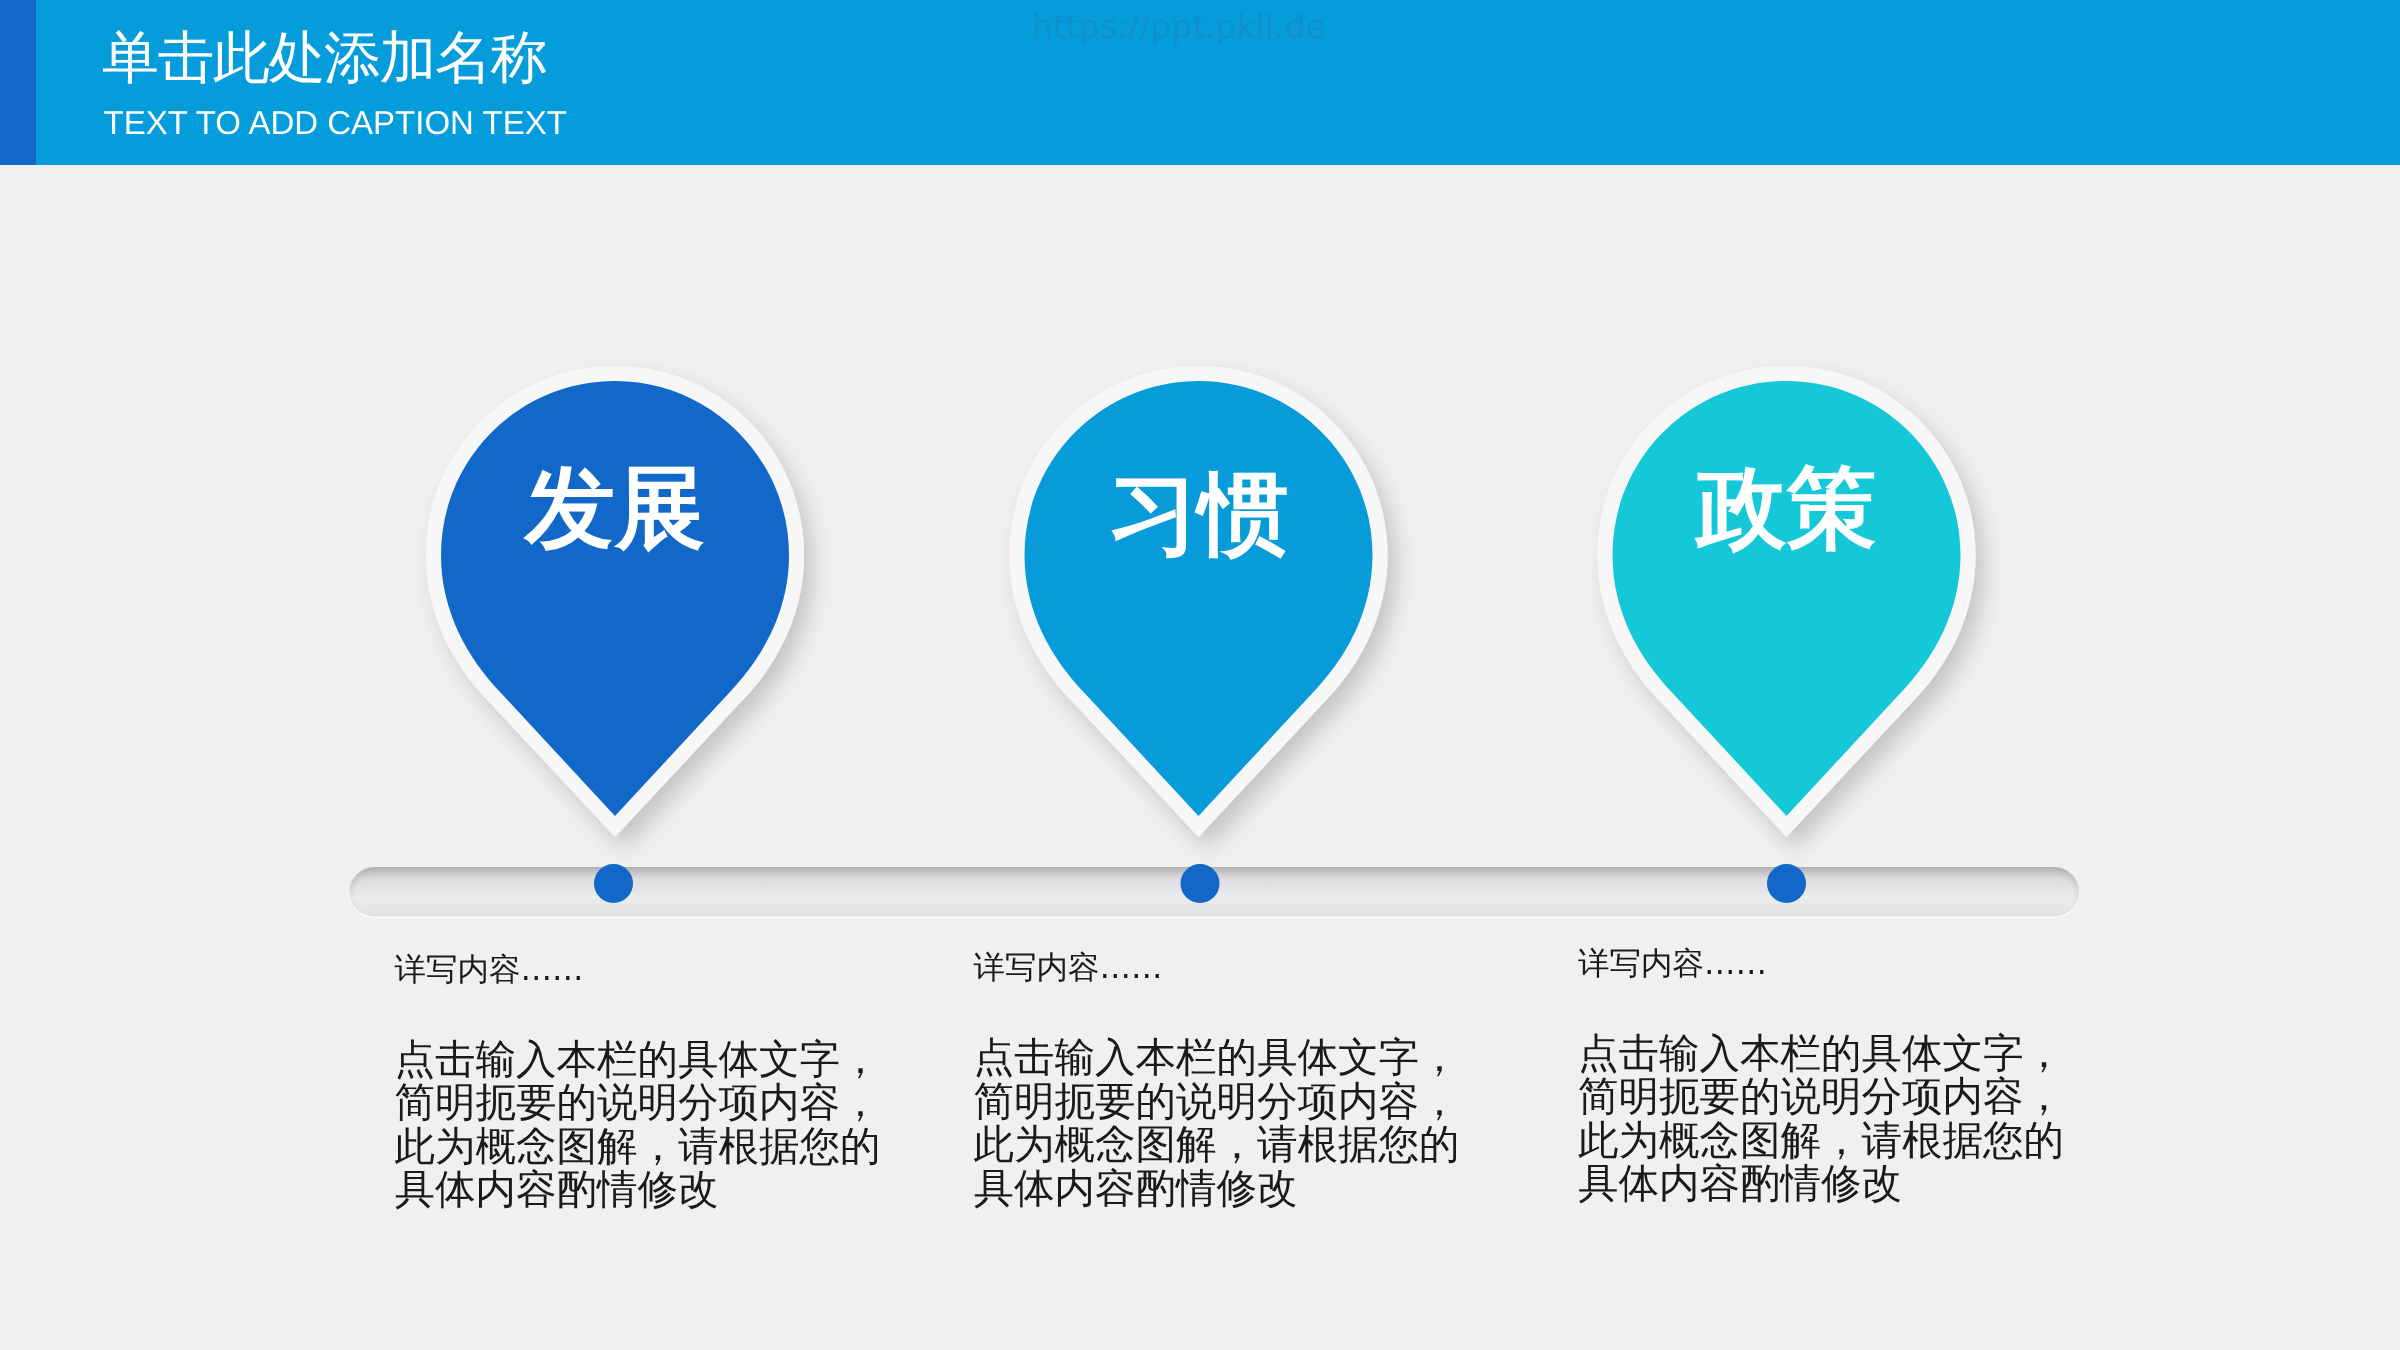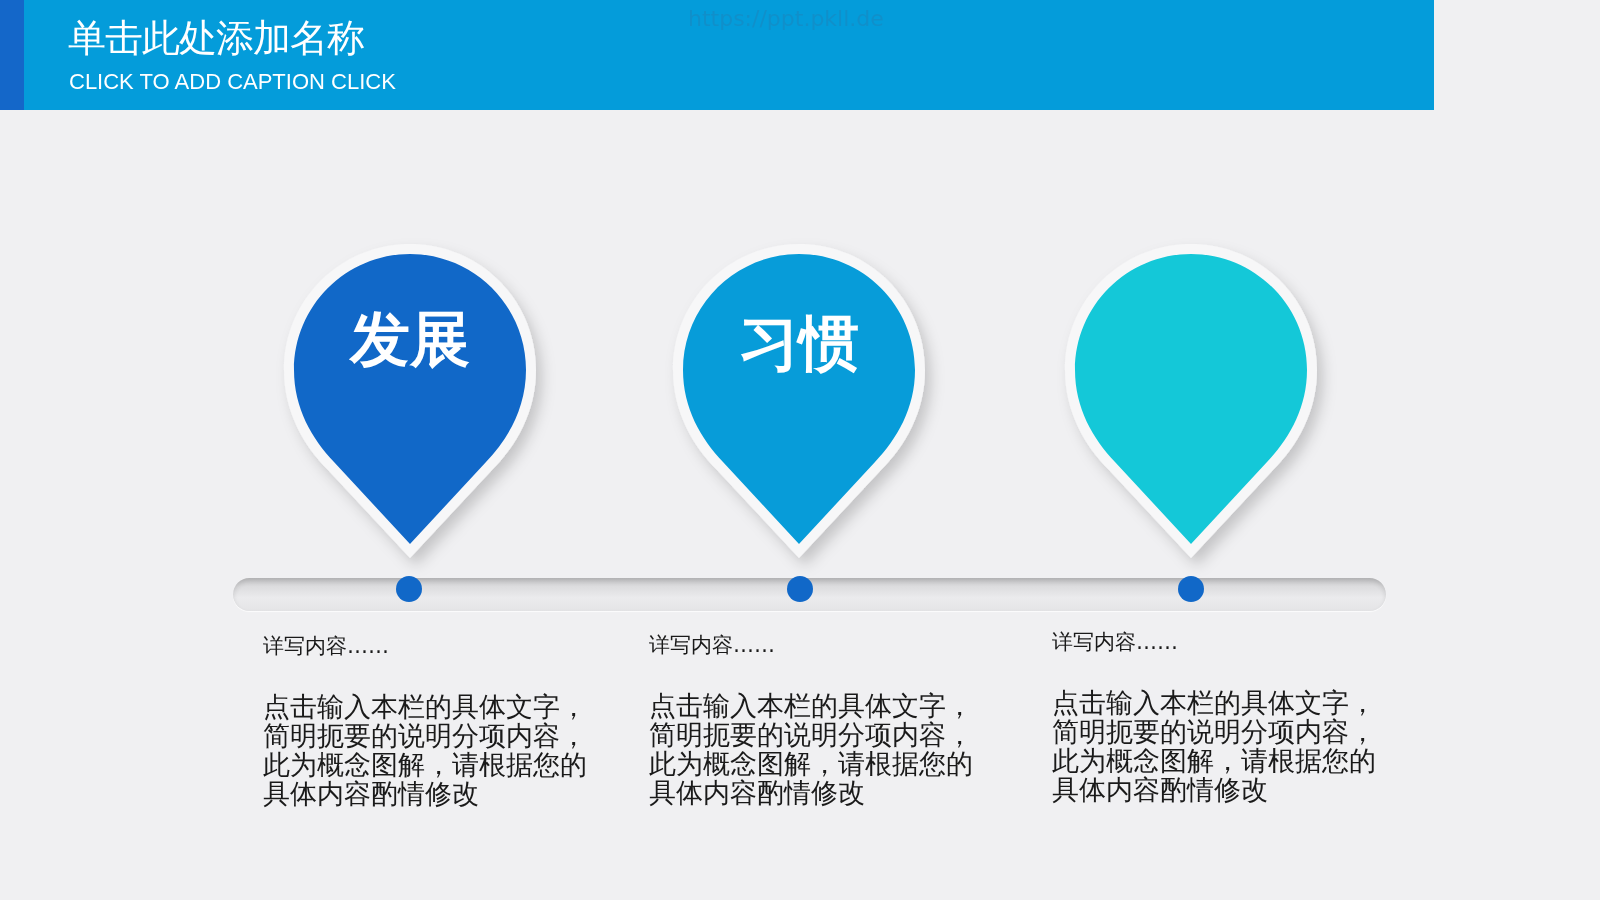--- a/index.html
+++ b/index.html
@@ -10,21 +10,21 @@
       width: 1600px;
       height: 900px;
       background: #f0f0f2;
       position: relative;
       overflow: hidden;
       font-family: "DejaVu Sans", "Liberation Sans", sans-serif;
     }
     .header {
       position: absolute;
       left: 0; top: 0;
-      width: 1434px;
+      width: 1600px;
       height: 110px;
       background: #049cda;
     }
     .header-accent {
       position: absolute;
       left: 0; top: 0;
       width: 24px;
       height: 110px;
       background: #1467c9;
     }
@@ -119,21 +119,21 @@
       line-height: 29px;
     }
     .desc-body span { display: block; white-space: nowrap; }
   </style>
 </head>
 <body>
 
 <div class="header">
   <div class="header-accent"></div>
   <div class="title">单击此处添加名称</div>
-  <div class="subtitle">CLICK TO ADD CAPTION CLICK</div>
+  <div class="subtitle">TEXT TO ADD CAPTION TEXT</div>
   <div class="watermark">https://ppt.pkll.de</div>
 </div>
 
 <div class="bar"></div>
 
 <div class="pin" style="left:280px;">
   <svg width="260" height="330" viewBox="0 0 260 330">
     <defs>
       <filter id="sh1" x="-20%" y="-20%" width="140%" height="140%">
         <feDropShadow dx="6" dy="8" stdDeviation="7" flood-color="#000" flood-opacity="0.18"></feDropShadow>
@@ -166,20 +166,21 @@
   <svg width="260" height="330" viewBox="0 0 260 330">
     <defs>
       <filter id="sh3" x="-20%" y="-20%" width="140%" height="140%">
         <feDropShadow dx="6" dy="8" stdDeviation="7" flood-color="#000" flood-opacity="0.18"></feDropShadow>
       </filter>
     </defs>
     <path d="M130,4 C200,4 256,60 256,130 C256,172 236,206 212,230 L130,318 L48,230 C24,206 4,172 4,130 C4,60 60,4 130,4 Z" fill="#f7f7f8" filter="url(#sh3)"></path>
     <path d="M130,14 C194,14 246,66 246,130 C246,168 228,199 206,222 L130,304 L54,222 C32,199 14,168 14,130 C14,66 66,14 130,14 Z" fill="#14c8d8"></path>
   </svg>
   <div class="pin-label">
+    <span>政策</span>
   </div>
 </div>
 
 <div class="dot" style="left:396px;"></div>
 <div class="dot" style="left:787px;"></div>
 <div class="dot" style="left:1178px;"></div>
 
 <div class="desc" style="left:263px; top:632px;">
   <div class="desc-head">详写内容……</div>
   <div class="desc-body">

